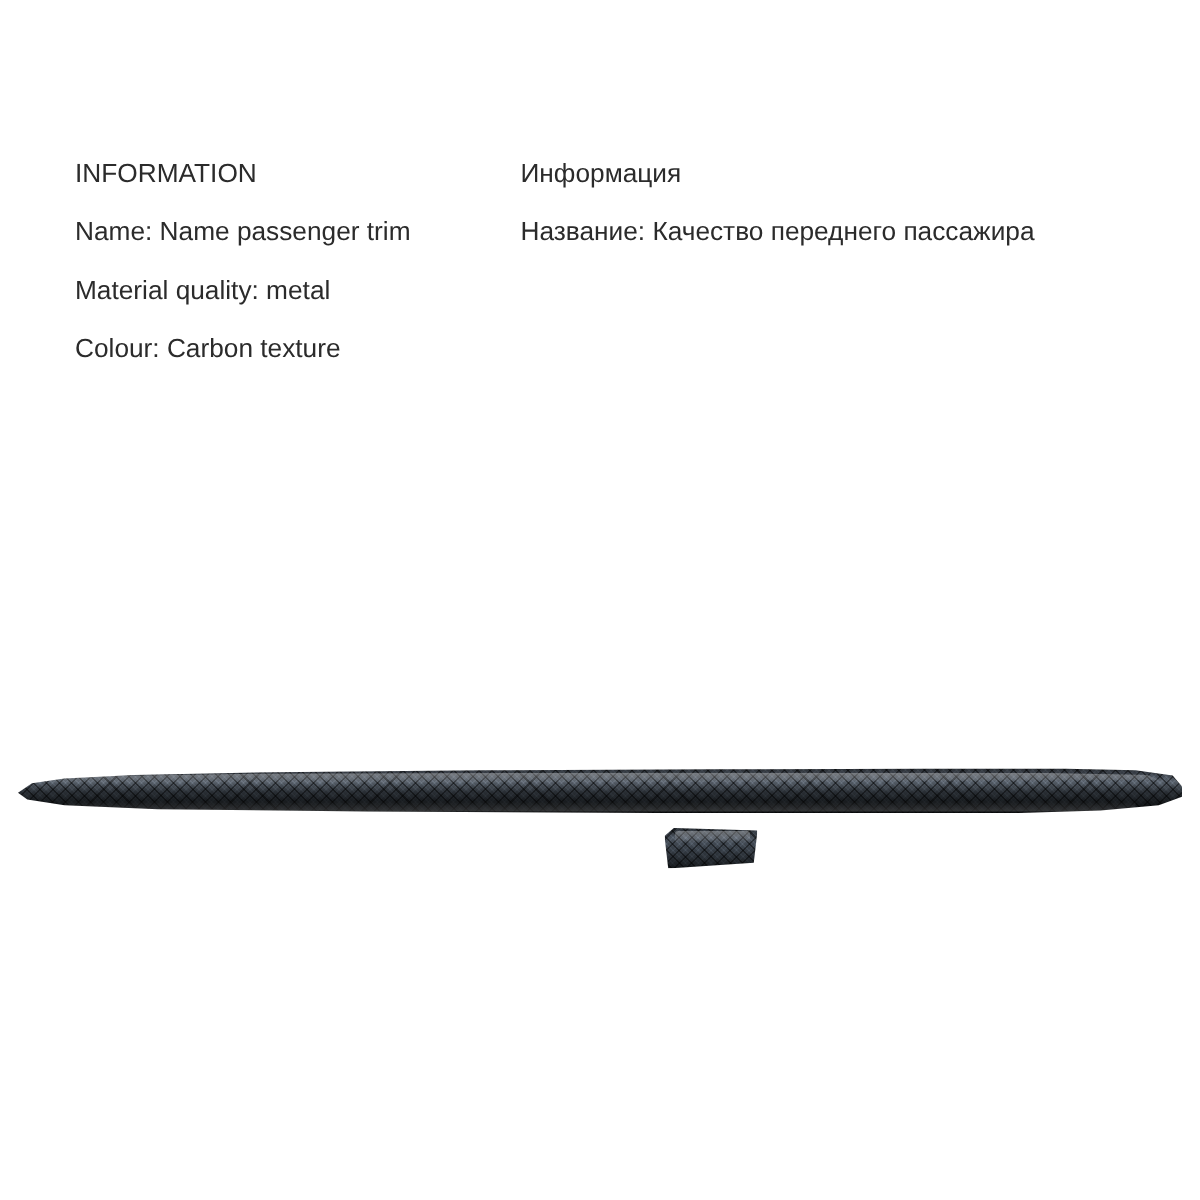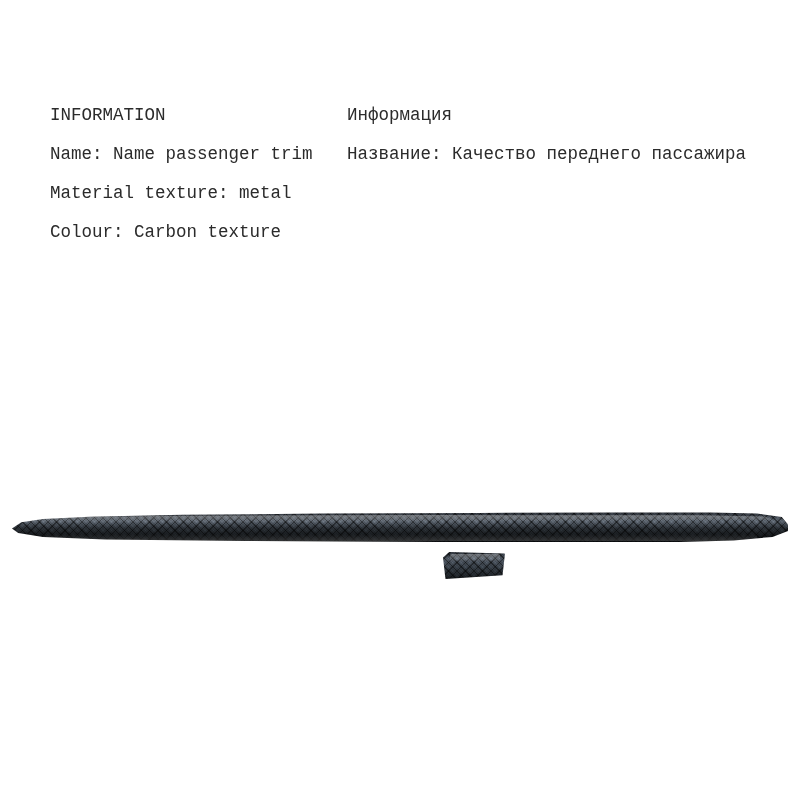--- a/index.html
+++ b/index.html
@@ -21,21 +21,20 @@
     font-size: 17.5px;
     line-height: 39px;
     color: #2b2b2b;
     white-space: nowrap;
   }
   .info-en { left: 50px; }
   .info-ru { left: 347px; }
 
   .info-line {
     display: block;
-    font-family: Liberation Mono, monospace;
   }
 
   
   .product-stage {
     position: absolute;
     left: 0;
     top: 470px;
     width: 800px;
     height: 160px;
   }
@@ -160,21 +159,21 @@
     border-radius: 2px;
     pointer-events: none;
   }
 </style>
 </head>
 <body>
 
 <div class="info-block info-en">
   <span class="info-line">INFORMATION</span>
   <span class="info-line">Name: Name passenger trim</span>
-  <span class="info-line">Material texture: metal</span>
+  <span class="info-line">Material quality: metal</span>
   <span class="info-line">Colour: Carbon texture</span>
 </div>
 
 <div class="info-block info-ru">
   <span class="info-line">Информация</span>
   <span class="info-line">Название: Качество переднего пассажира</span>
 </div>
 
 <div class="product-stage">
 

